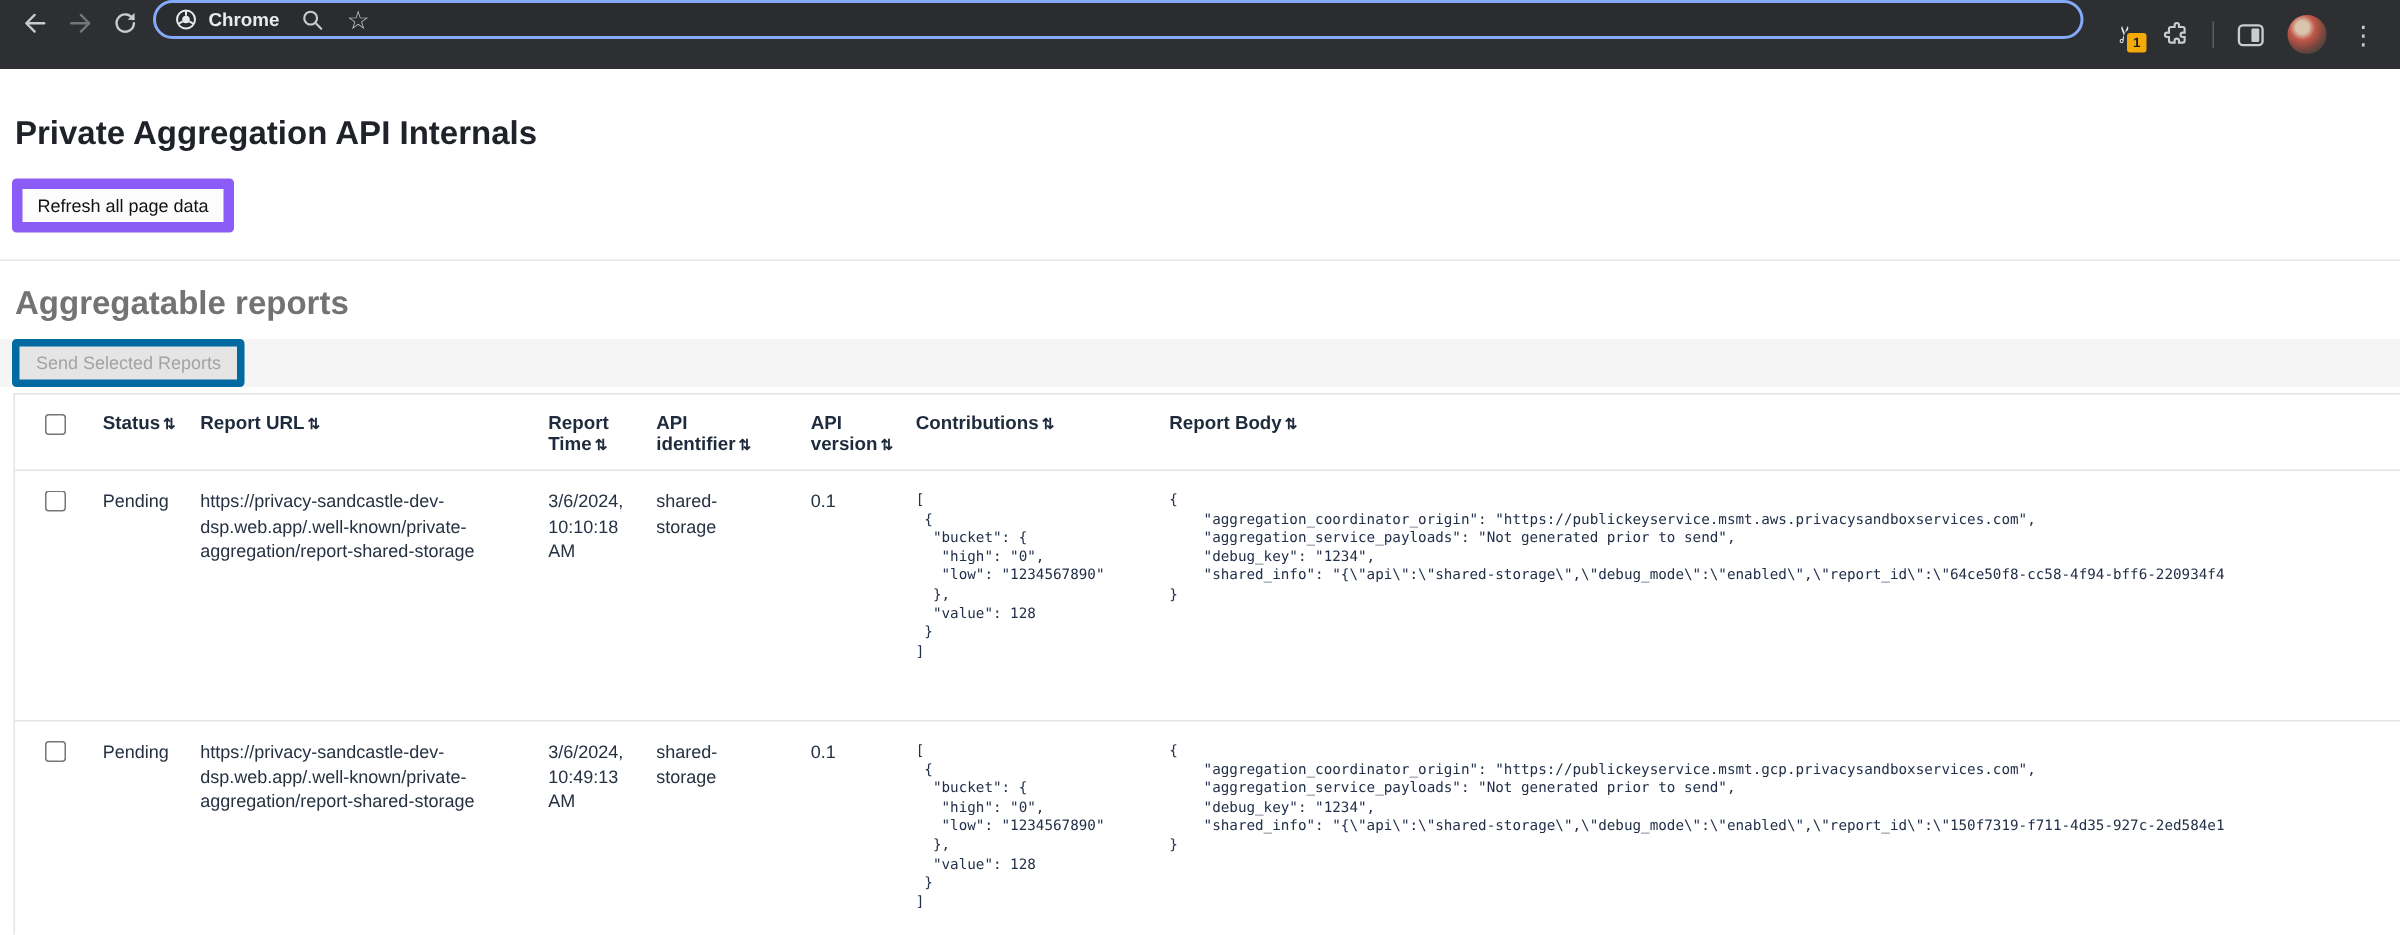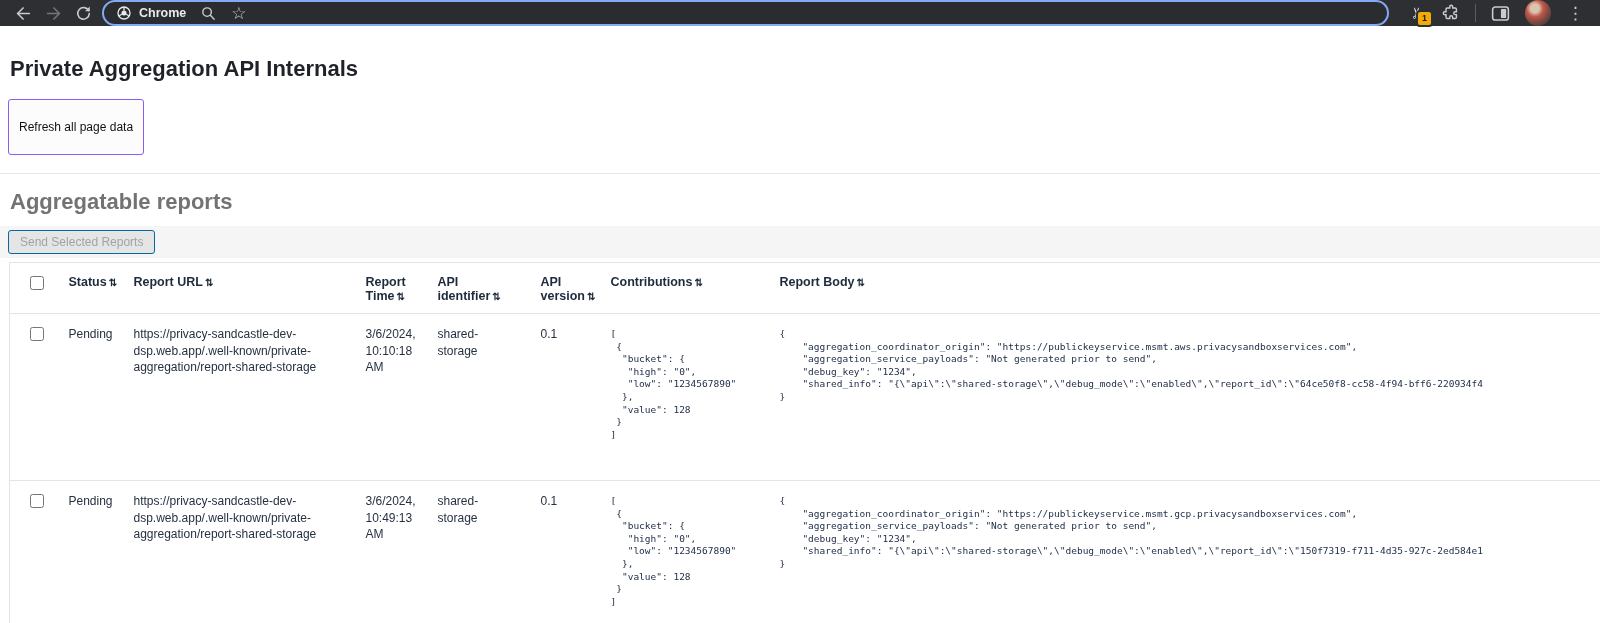--- a/index.html
+++ b/index.html
@@ -1,21 +1,21 @@
 <!DOCTYPE html>
 <html><head>
 <meta charset="utf-8">
 <style>
   html,body{margin:0;padding:0;}
   body{
     width:1600px;height:623px;overflow:hidden;background:#fff;
     font-family:"Liberation Sans",sans-serif;color:#202124;
   }
   
-  .toolbar{height:26px;background:#2e2f33;display:flex;align-items:center;padding:0 8px;box-sizing:border-box;}
+  .toolbar{height:46px;background:#2e2f33;display:flex;padding:0 8px;box-sizing:border-box;}
   .nav-btn{width:30px;height:30px;border-radius:50%;display:flex;align-items:center;justify-content:center;flex:0 0 auto;}
   .nav-btn svg{display:block;}
   .omnibox{
     flex:1;height:26px;min-width:0;margin:0 8px 0 4px;background:#2b2c30;
     border:2px solid #84a9f7;border-radius:16px;display:flex;align-items:center;
     padding:0 12px;box-sizing:border-box;
   }
   .chip{display:flex;align-items:center;gap:7px;flex:0 0 auto;}
   .chip-label{color:#e8eaed;font-weight:bold;font-size:12.5px;}
   .url-text{color:#e4e6e9;font-size:13px;margin-left:16px;white-space:nowrap;overflow:hidden;flex:1;}
@@ -32,28 +32,28 @@
   .avatar{
     width:26px;height:26px;border-radius:50%;
     background:radial-gradient(circle at 38% 32%,#d9c5ae 0 18%,#c1584b 35%,#8a4a3e 55%,#4a423e 78%,#35302d 100%);
   }
   .dots{color:#c9cbce;font-size:17px;line-height:1;padding:0 2px;}
   
   .page-title{font-size:22px;font-weight:bold;margin:30px 0 0 10px;color:#1f2228;}
   .btn-row{display:flex;gap:29px;margin:17px 0 0 8px;}
   .action-btn{
     font-family:"Liberation Sans",sans-serif;font-size:12px;color:#121212;
-    background:#fcfcfc;border:1px solid #8b5cf6;border-radius:3px;padding:20px 10px;
+    background:#fcfcfc;border:7px solid #8b5cf6;border-radius:3px;padding:4px 10px;
   }
   .divider{border:none;border-top:1px solid #e7e7e7;margin:18px 0 0 0;}
   .section-heading{font-size:22px;font-weight:bold;margin:15px 0 0 10px;color:#737373;}
   .strip{background:#f5f5f5;height:32px;margin-top:11px;display:flex;align-items:center;}
   .send-btn{
     font-family:"Liberation Sans",sans-serif;font-size:12px;color:#a3a3a3;
-    background:#e5e5e5;border:1px solid #0369a1;border-radius:3px;padding:4px 11px;margin-left:8px;
+    background:#e5e5e5;border:5px solid #0369a1;border-radius:3px;padding:4px 11px;margin-left:8px;
   }
   
   table{
     border-collapse:collapse;table-layout:fixed;width:2220px;
     margin:4px 0 0 9px;border:1px solid #e3e4e6;
   }
   th,td{vertical-align:top;text-align:left;box-sizing:border-box;}
   th{
     font-size:12.5px;font-weight:bold;color:#1e2b3c;padding:12px 8px 0 0;height:51px;
     border-bottom:1px solid #e3e4e6;

